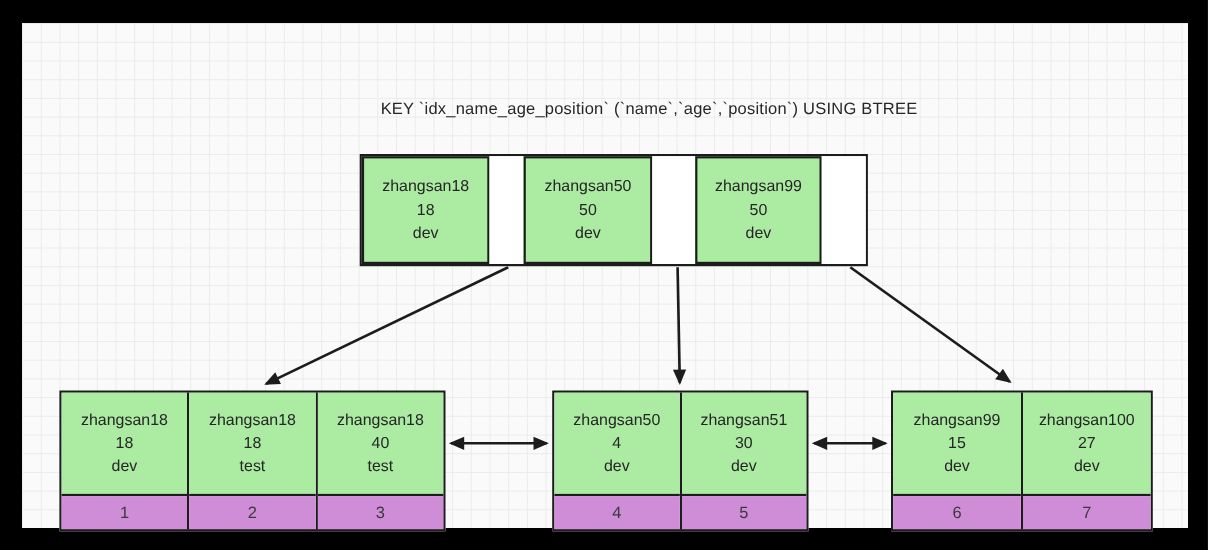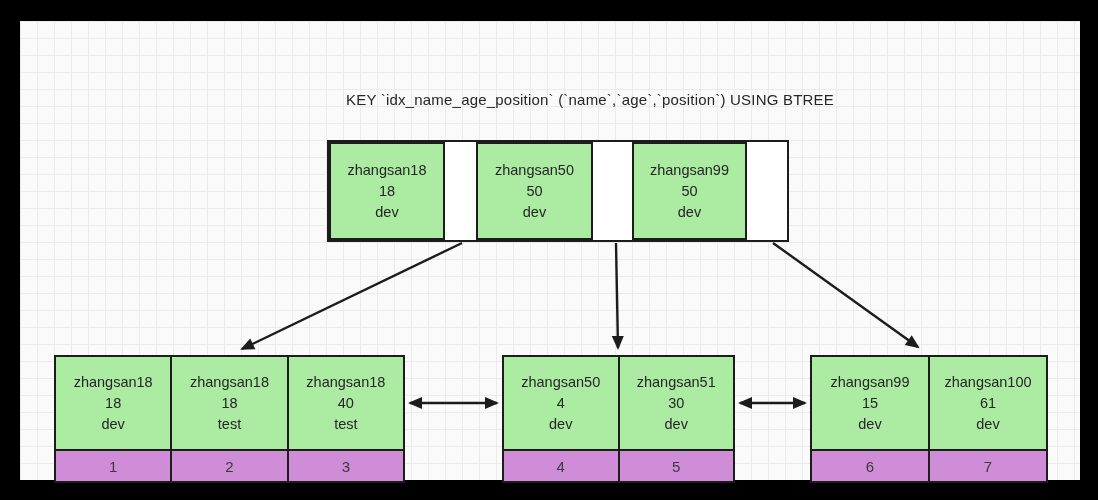--- a/index.html
+++ b/index.html
@@ -162,21 +162,21 @@
           <span class="key-line">15</span>
           <span class="key-line">dev</span>
         </div>
         <div class="pcell">
           <span>6</span>
         </div>
       </div>
       <div class="leaf-col">
         <div class="kcell">
           <span class="key-line">zhangsan100</span>
-          <span class="key-line">61</span>
+          <span class="key-line">27</span>
           <span class="key-line">dev</span>
         </div>
         <div class="pcell">
           <span>7</span>
         </div>
       </div>
     </div>
 
   </div>
 </div>

